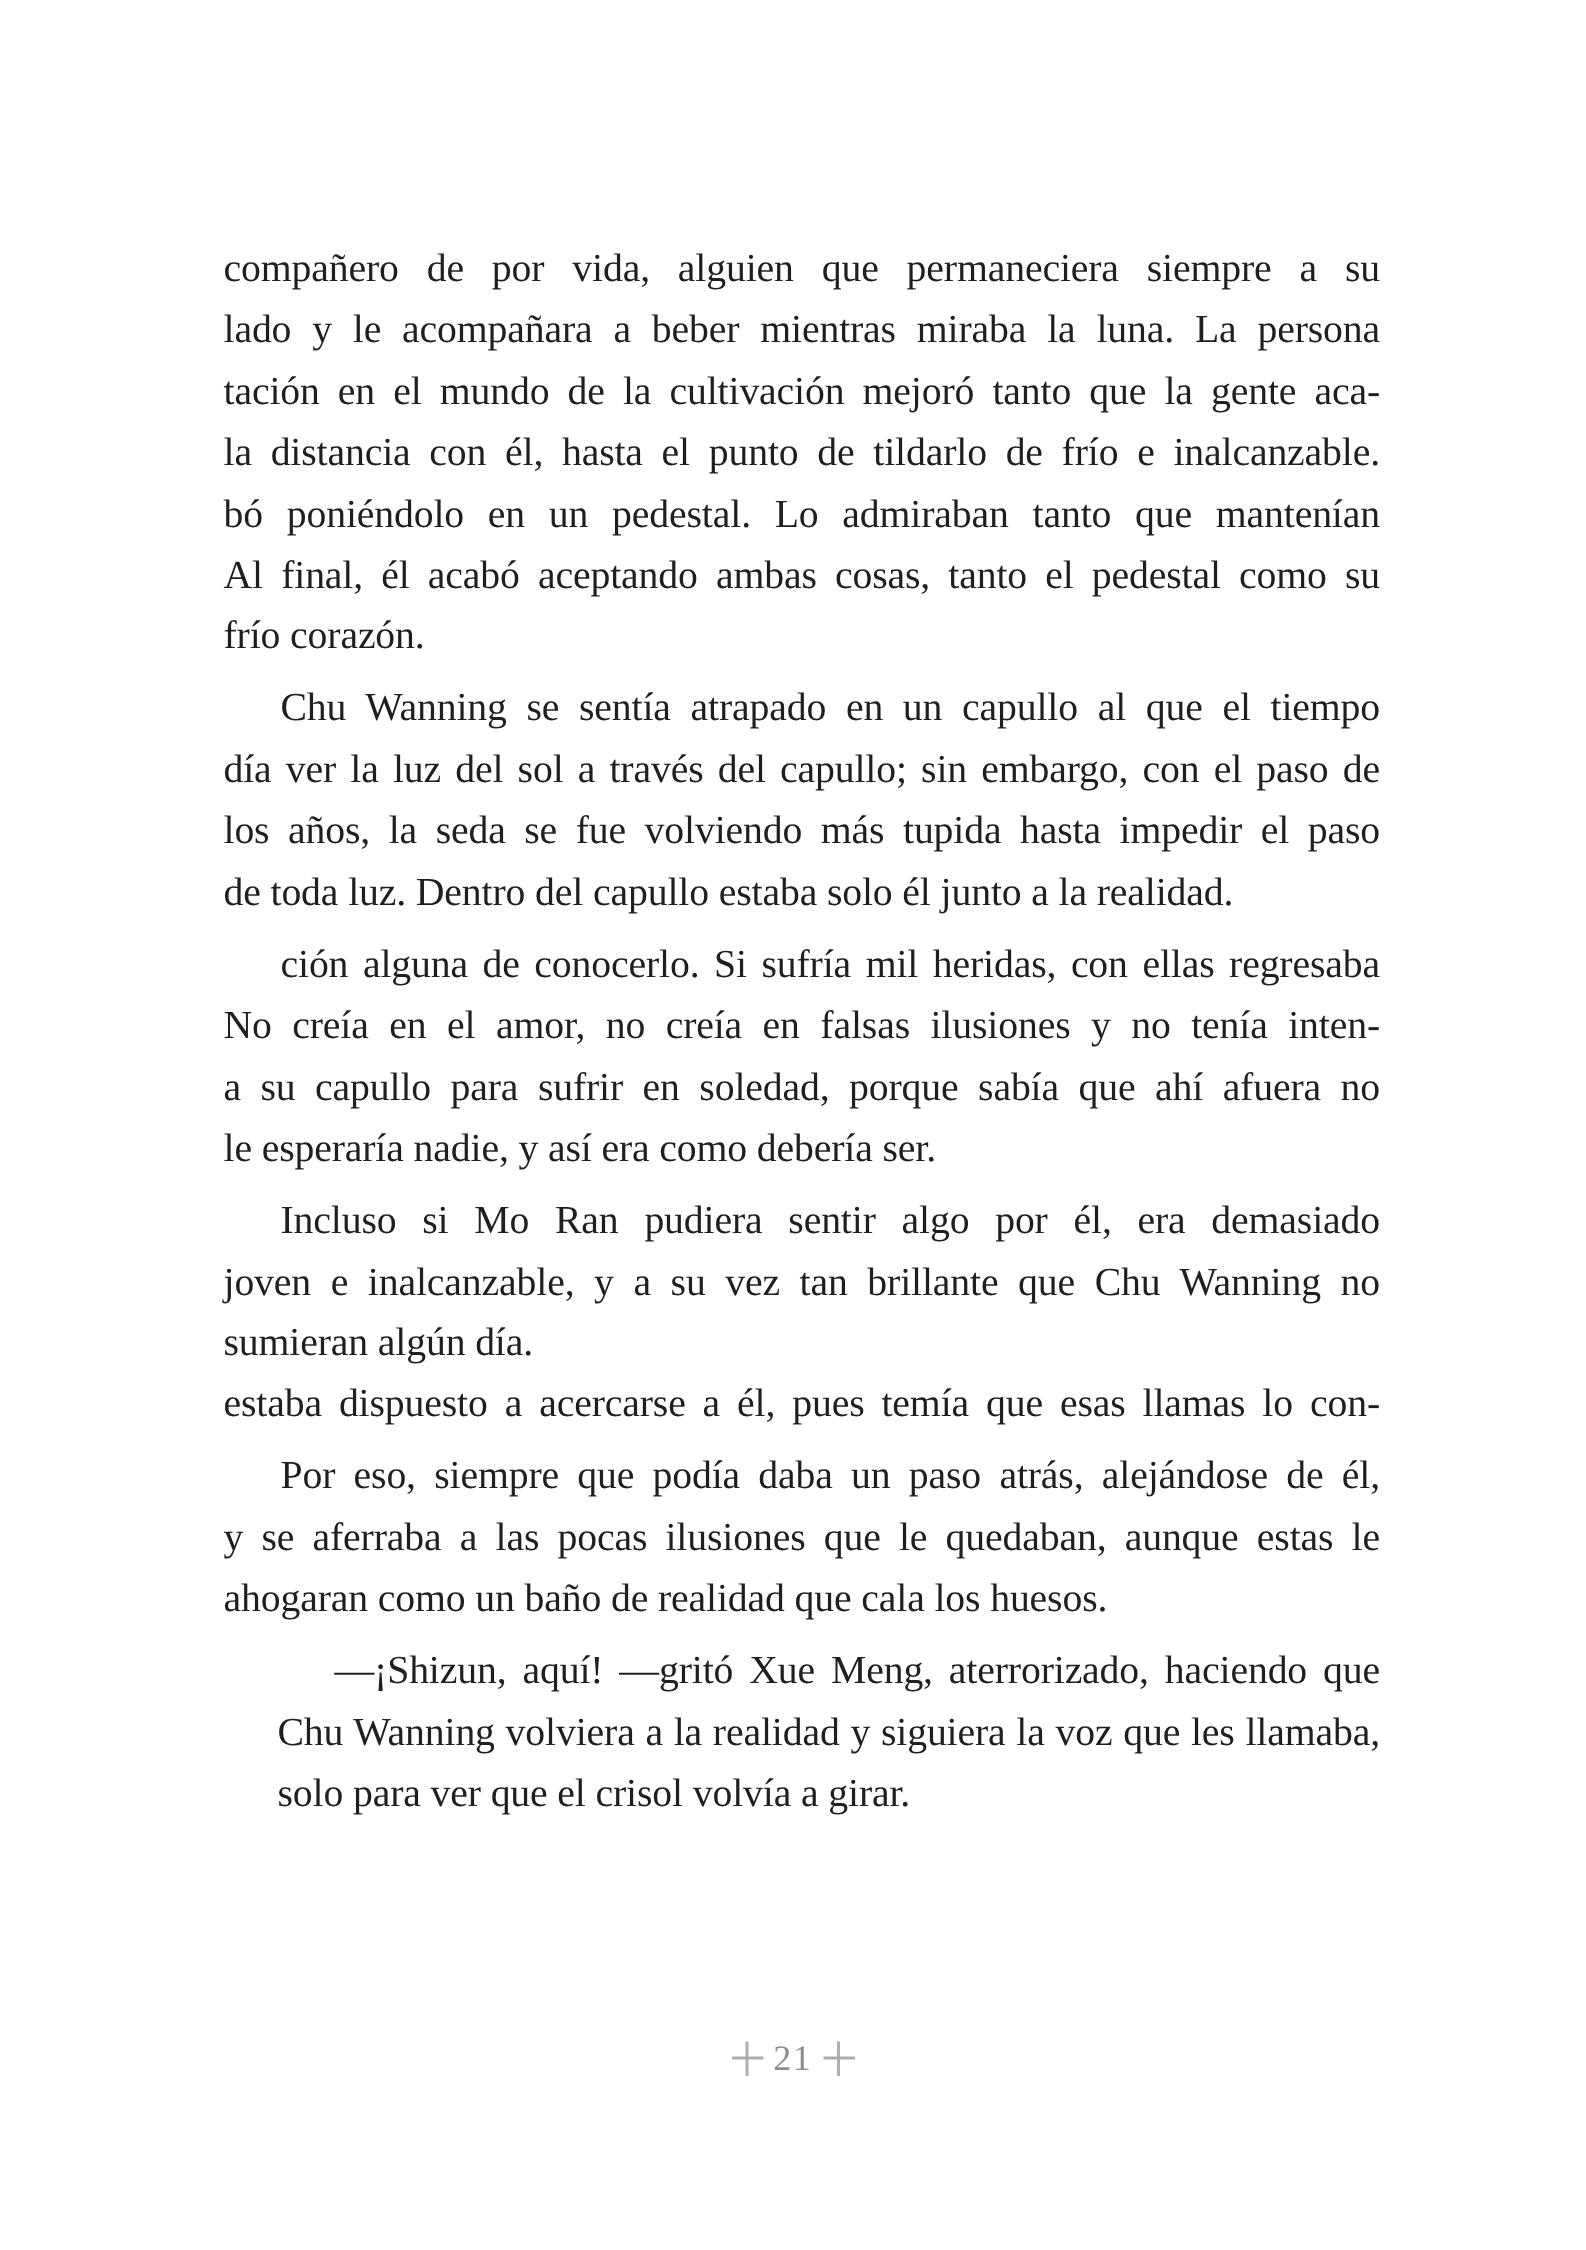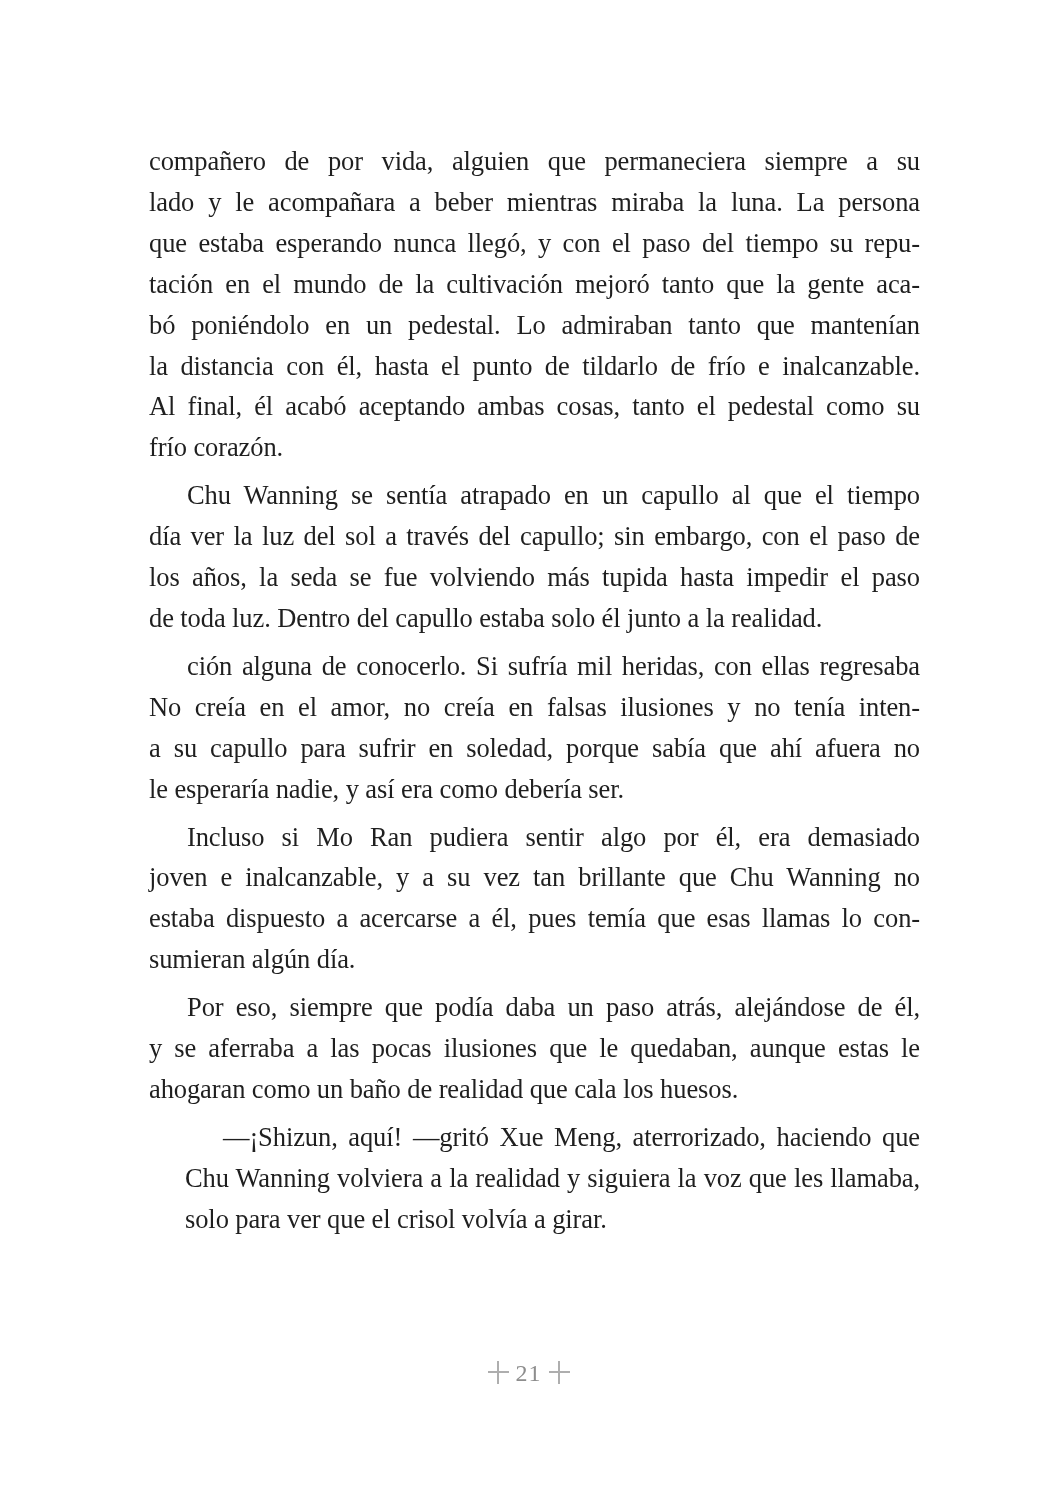--- a/index.html
+++ b/index.html
@@ -13,21 +13,21 @@
     position: relative;
     width: 1057px;
     height: 1500px;
     background: var(--bg);
     overflow: hidden;
     font-family: "Liberation Serif", "DejaVu Serif", serif;
   }
   .text-block {
     position: absolute;
     left: 149px;
-    top: 141px;
+    top: 158px;
     width: 771px;
     color: var(--text);
     font-size: 26.5px;
     letter-spacing: -0.1px;
     line-height: 40.9px;
   }
   .para { margin: 0 0 7px 0; padding: 0; }
   .para:last-child { margin-bottom: 0; margin-left: 36px; }
   .line {
     text-align: justify;
@@ -79,44 +79,43 @@
   }
 </style>
 </head>
 <body>
 
 <div class="page">
   <main class="text-block" id="text-block">
       <div class="para">
         <div class="line">compañero de por vida, alguien que permaneciera siempre a su</div>
         <div class="line">lado y le acompañara a beber mientras miraba la luna. La persona</div>
-        <div class="line">que estaba esperando nunca llegó, y con el paso del tiempo su repu-</div>
         <div class="line">tación en el mundo de la cultivación mejoró tanto que la gente aca-</div>
+        <div class="line">la distancia con él, hasta el punto de tildarlo de frío e inalcanzable.</div>
         <div class="line">bó poniéndolo en un pedestal. Lo admiraban tanto que mantenían</div>
-        <div class="line">la distancia con él, hasta el punto de tildarlo de frío e inalcanzable.</div>
         <div class="line">Al final, él acabó aceptando ambas cosas, tanto el pedestal como su</div>
         <div class="line last">frío corazón.</div>
       </div>
       <div class="para indent">
         <div class="line">Chu Wanning se sentía atrapado en un capullo al que el tiempo</div>
         <div class="line">día ver la luz del sol a través del capullo; sin embargo, con el paso de</div>
         <div class="line">los años, la seda se fue volviendo más tupida hasta impedir el paso</div>
         <div class="line last">de toda luz. Dentro del capullo estaba solo él junto a la realidad.</div>
       </div>
       <div class="para indent">
         <div class="line">ción alguna de conocerlo. Si sufría mil heridas, con ellas regresaba</div>
         <div class="line">No creía en el amor, no creía en falsas ilusiones y no tenía inten-</div>
         <div class="line">a su capullo para sufrir en soledad, porque sabía que ahí afuera no</div>
         <div class="line last">le esperaría nadie, y así era como debería ser.</div>
       </div>
       <div class="para indent">
         <div class="line">Incluso si Mo Ran pudiera sentir algo por él, era demasiado</div>
         <div class="line">joven e inalcanzable, y a su vez tan brillante que Chu Wanning no</div>
+        <div class="line last">sumieran algún día.</div>
         <div class="line">estaba dispuesto a acercarse a él, pues temía que esas llamas lo con-</div>
-        <div class="line last">sumieran algún día.</div>
       </div>
       <div class="para indent">
         <div class="line">Por eso, siempre que podía daba un paso atrás, alejándose de él,</div>
         <div class="line">y se aferraba a las pocas ilusiones que le quedaban, aunque estas le</div>
         <div class="line last">ahogaran como un baño de realidad que cala los huesos.</div>
       </div>
       <div class="para indent">
         <div class="line">—¡Shizun, aquí! —gritó Xue Meng, aterrorizado, haciendo que</div>
         <div class="line">Chu Wanning volviera a la realidad y siguiera la voz que les llamaba,</div>
         <div class="line last">solo para ver que el crisol volvía a girar.</div>

